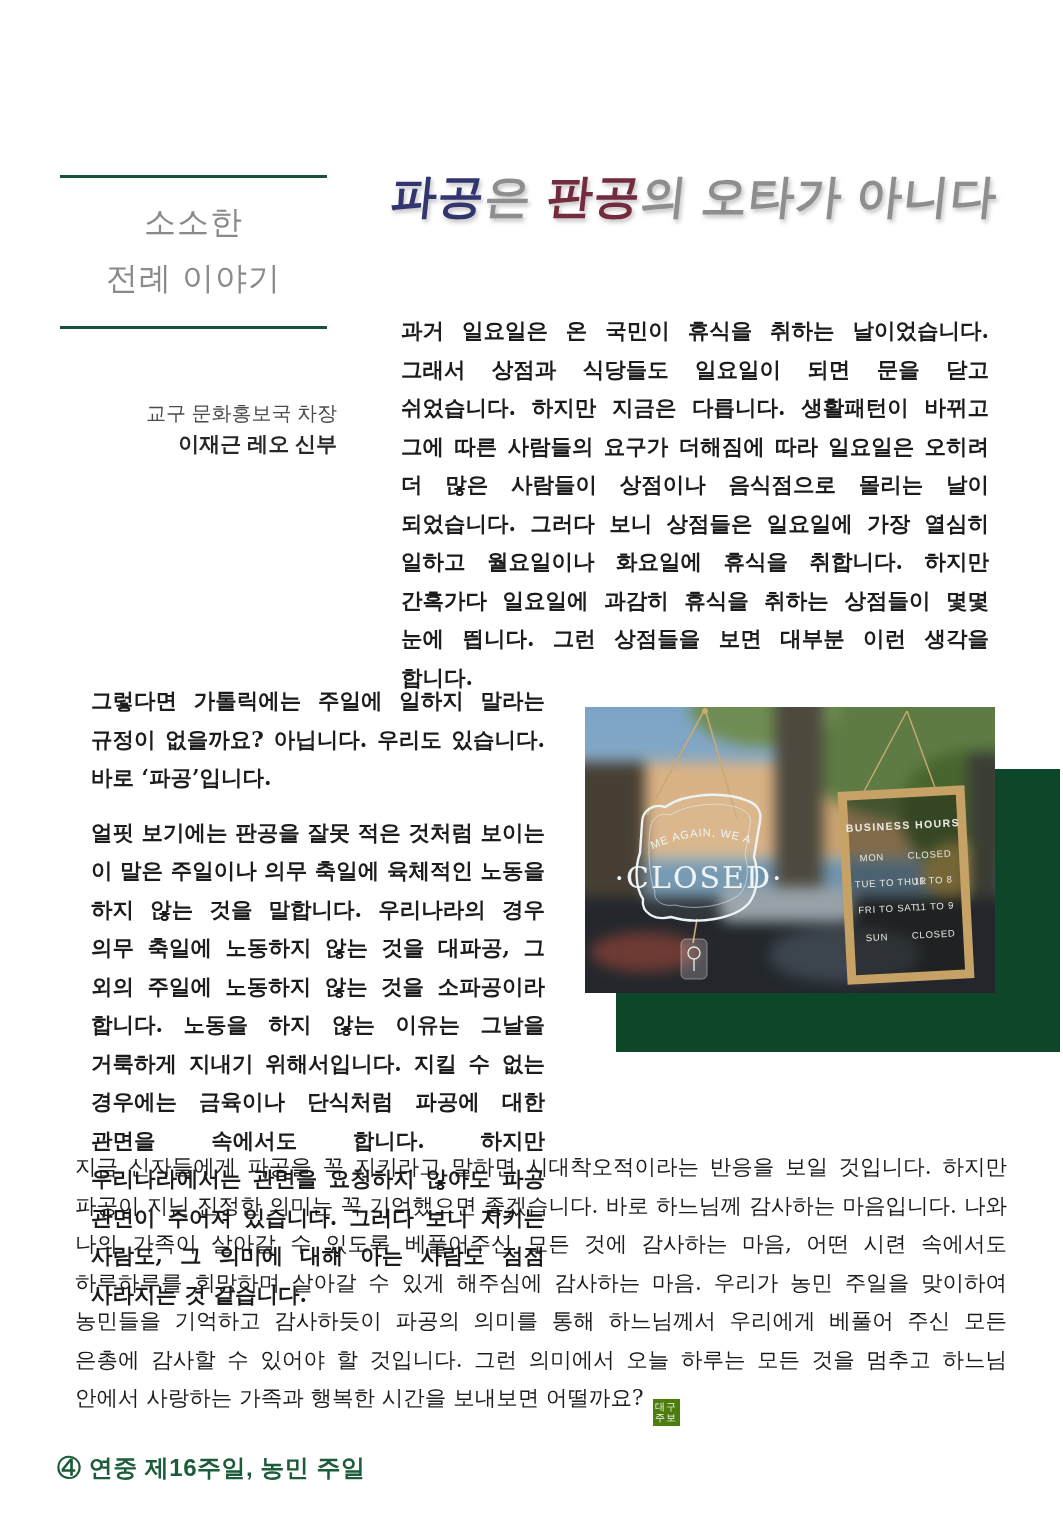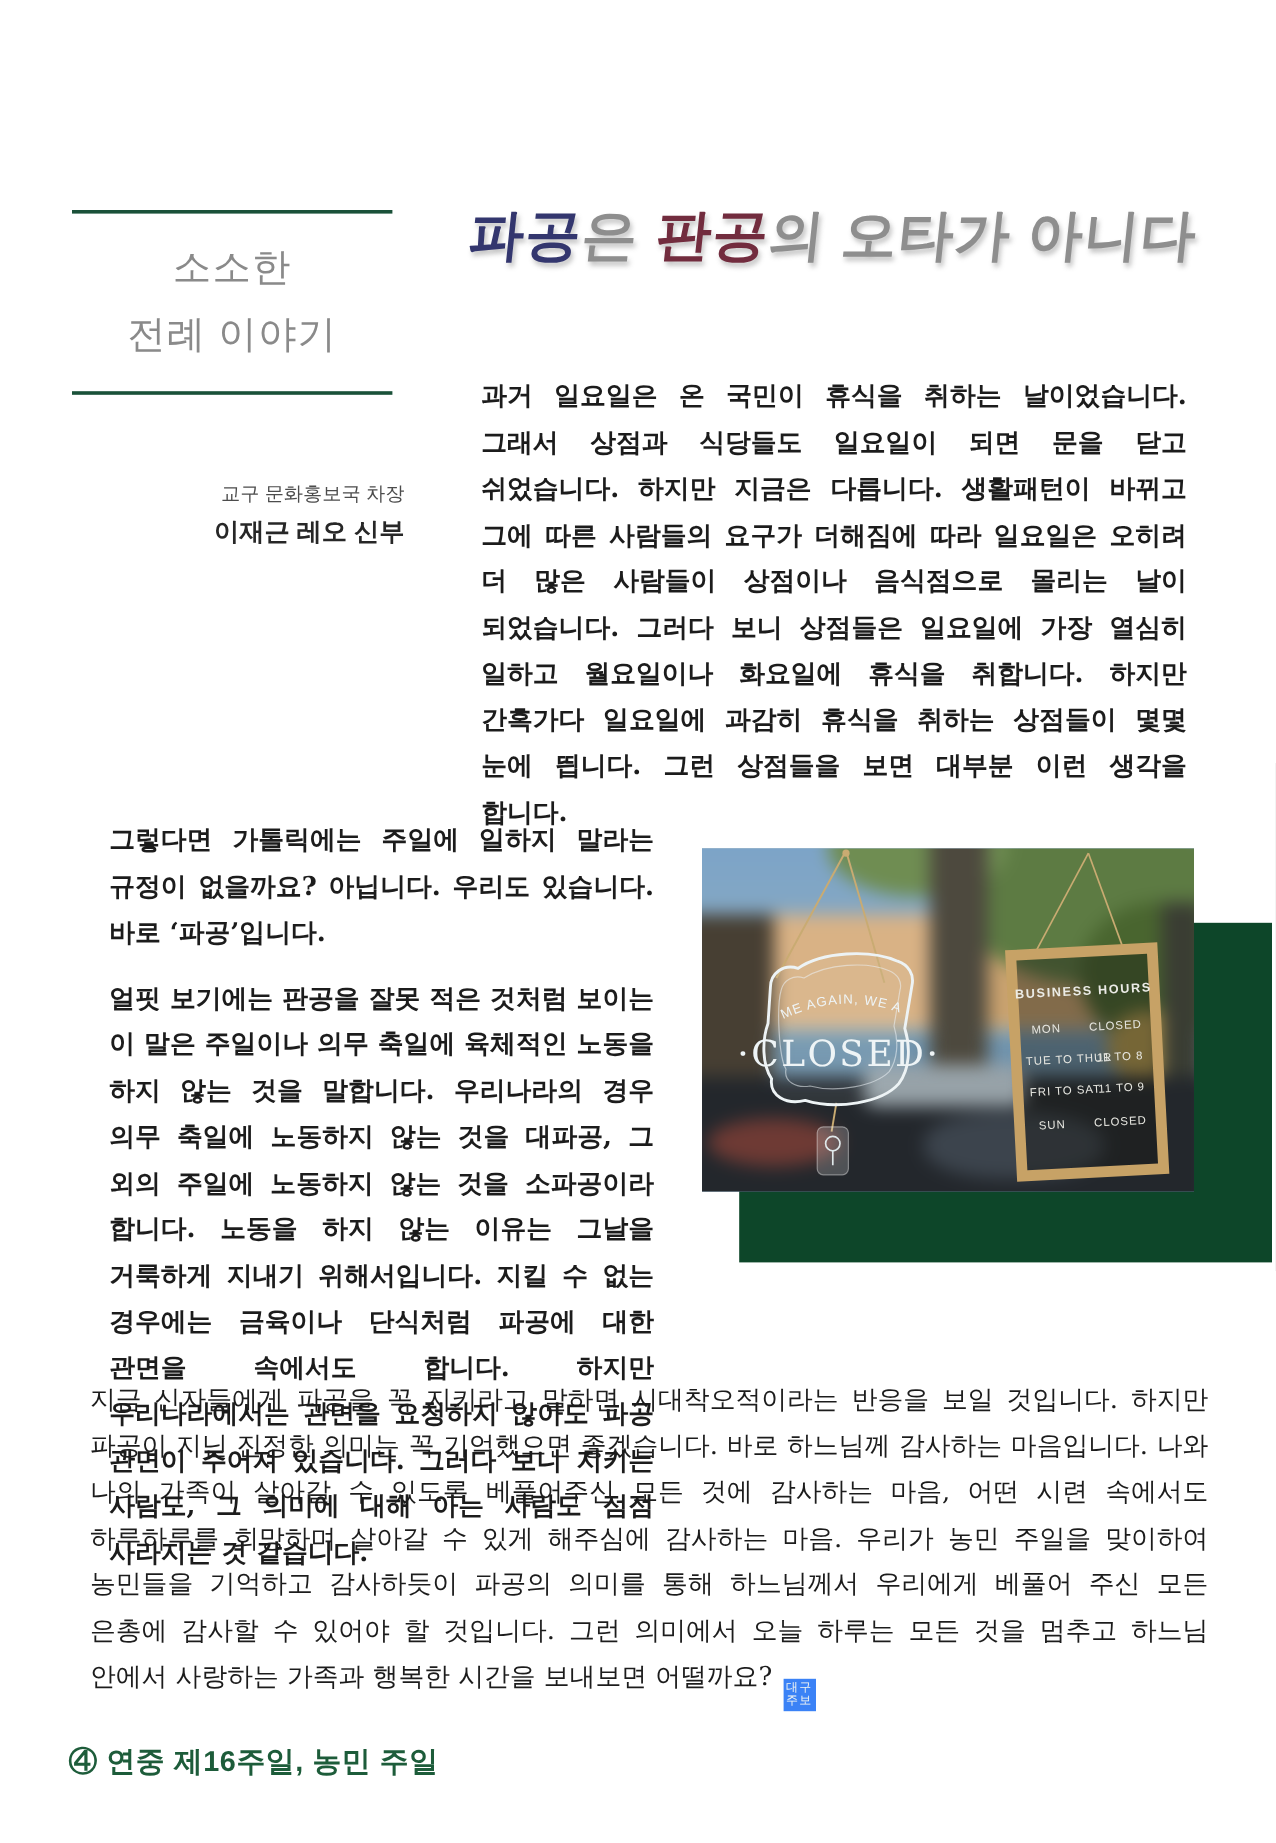--- a/index.html
+++ b/index.html
@@ -14,21 +14,21 @@
   .side-title {
     text-align:center; color:#8a8a8a;
     font-family:"Liberation Sans", sans-serif; font-weight:300;
     font-size:32px; line-height:56px; padding:16px 0 20px 0;
     letter-spacing:1px;
   }
   .author-block {
     position:absolute; left:60px; top:398px; width:277px; text-align:right;
     font-family:"Liberation Sans", sans-serif;
   }
-  .author-role { font-size:16px; color:#4c4c4c; line-height:30px; }
+  .author-role { font-size:20px; color:#4c4c4c; line-height:30px; }
   .author-name { font-size:21px; color:#272727; font-weight:700; line-height:32px; }
   
   .main-title {
     position:absolute; left:388px; top:168px; width:640px;
     font-family:"Liberation Sans", sans-serif; font-weight:800;
     font-size:46px; line-height:56px; letter-spacing:1px;
     transform:skewX(-6deg); transform-origin:left bottom; white-space:nowrap;
     text-shadow:2px 3px 4px rgba(120,120,120,0.45);
   }
   .t-navy { color:#33366e; }
@@ -47,21 +47,21 @@
   .para-closing { position:absolute; left:75px; top:1148px; width:932px; }
   
   .green-block { position:absolute; left:616px; top:769px; width:444px; height:283px; background:#0d4629; }
   .photo { position:absolute; left:585px; top:707px; width:410px; height:286px; overflow:hidden; background:#6f93ad; }
   .photo-bg { position:absolute; left:-15px; top:-15px; width:440px; height:316px; filter:blur(7px); }
   .pb { position:absolute; }
   .signs { position:absolute; left:0; top:0; }
   
   .seal {
     display:inline-flex; flex-direction:column; justify-content:center;
-    width:27px; height:27px; background:#3b82f6; color:#f3f6f2;
+    width:27px; height:27px; background:#4d7c0f; color:#f3f6f2;
     font-family:"DejaVu Serif", serif; font-size:10px; line-height:11px;
     text-align:center; vertical-align:-5px; margin-left:9px; letter-spacing:1px;
   }
   
   .footer {
     position:absolute; left:57px; top:1452px;
     font-family:"Liberation Sans", sans-serif; font-weight:700;
     font-size:24px; color:#1d5c3a; letter-spacing:0.5px;
   }
 </style>

